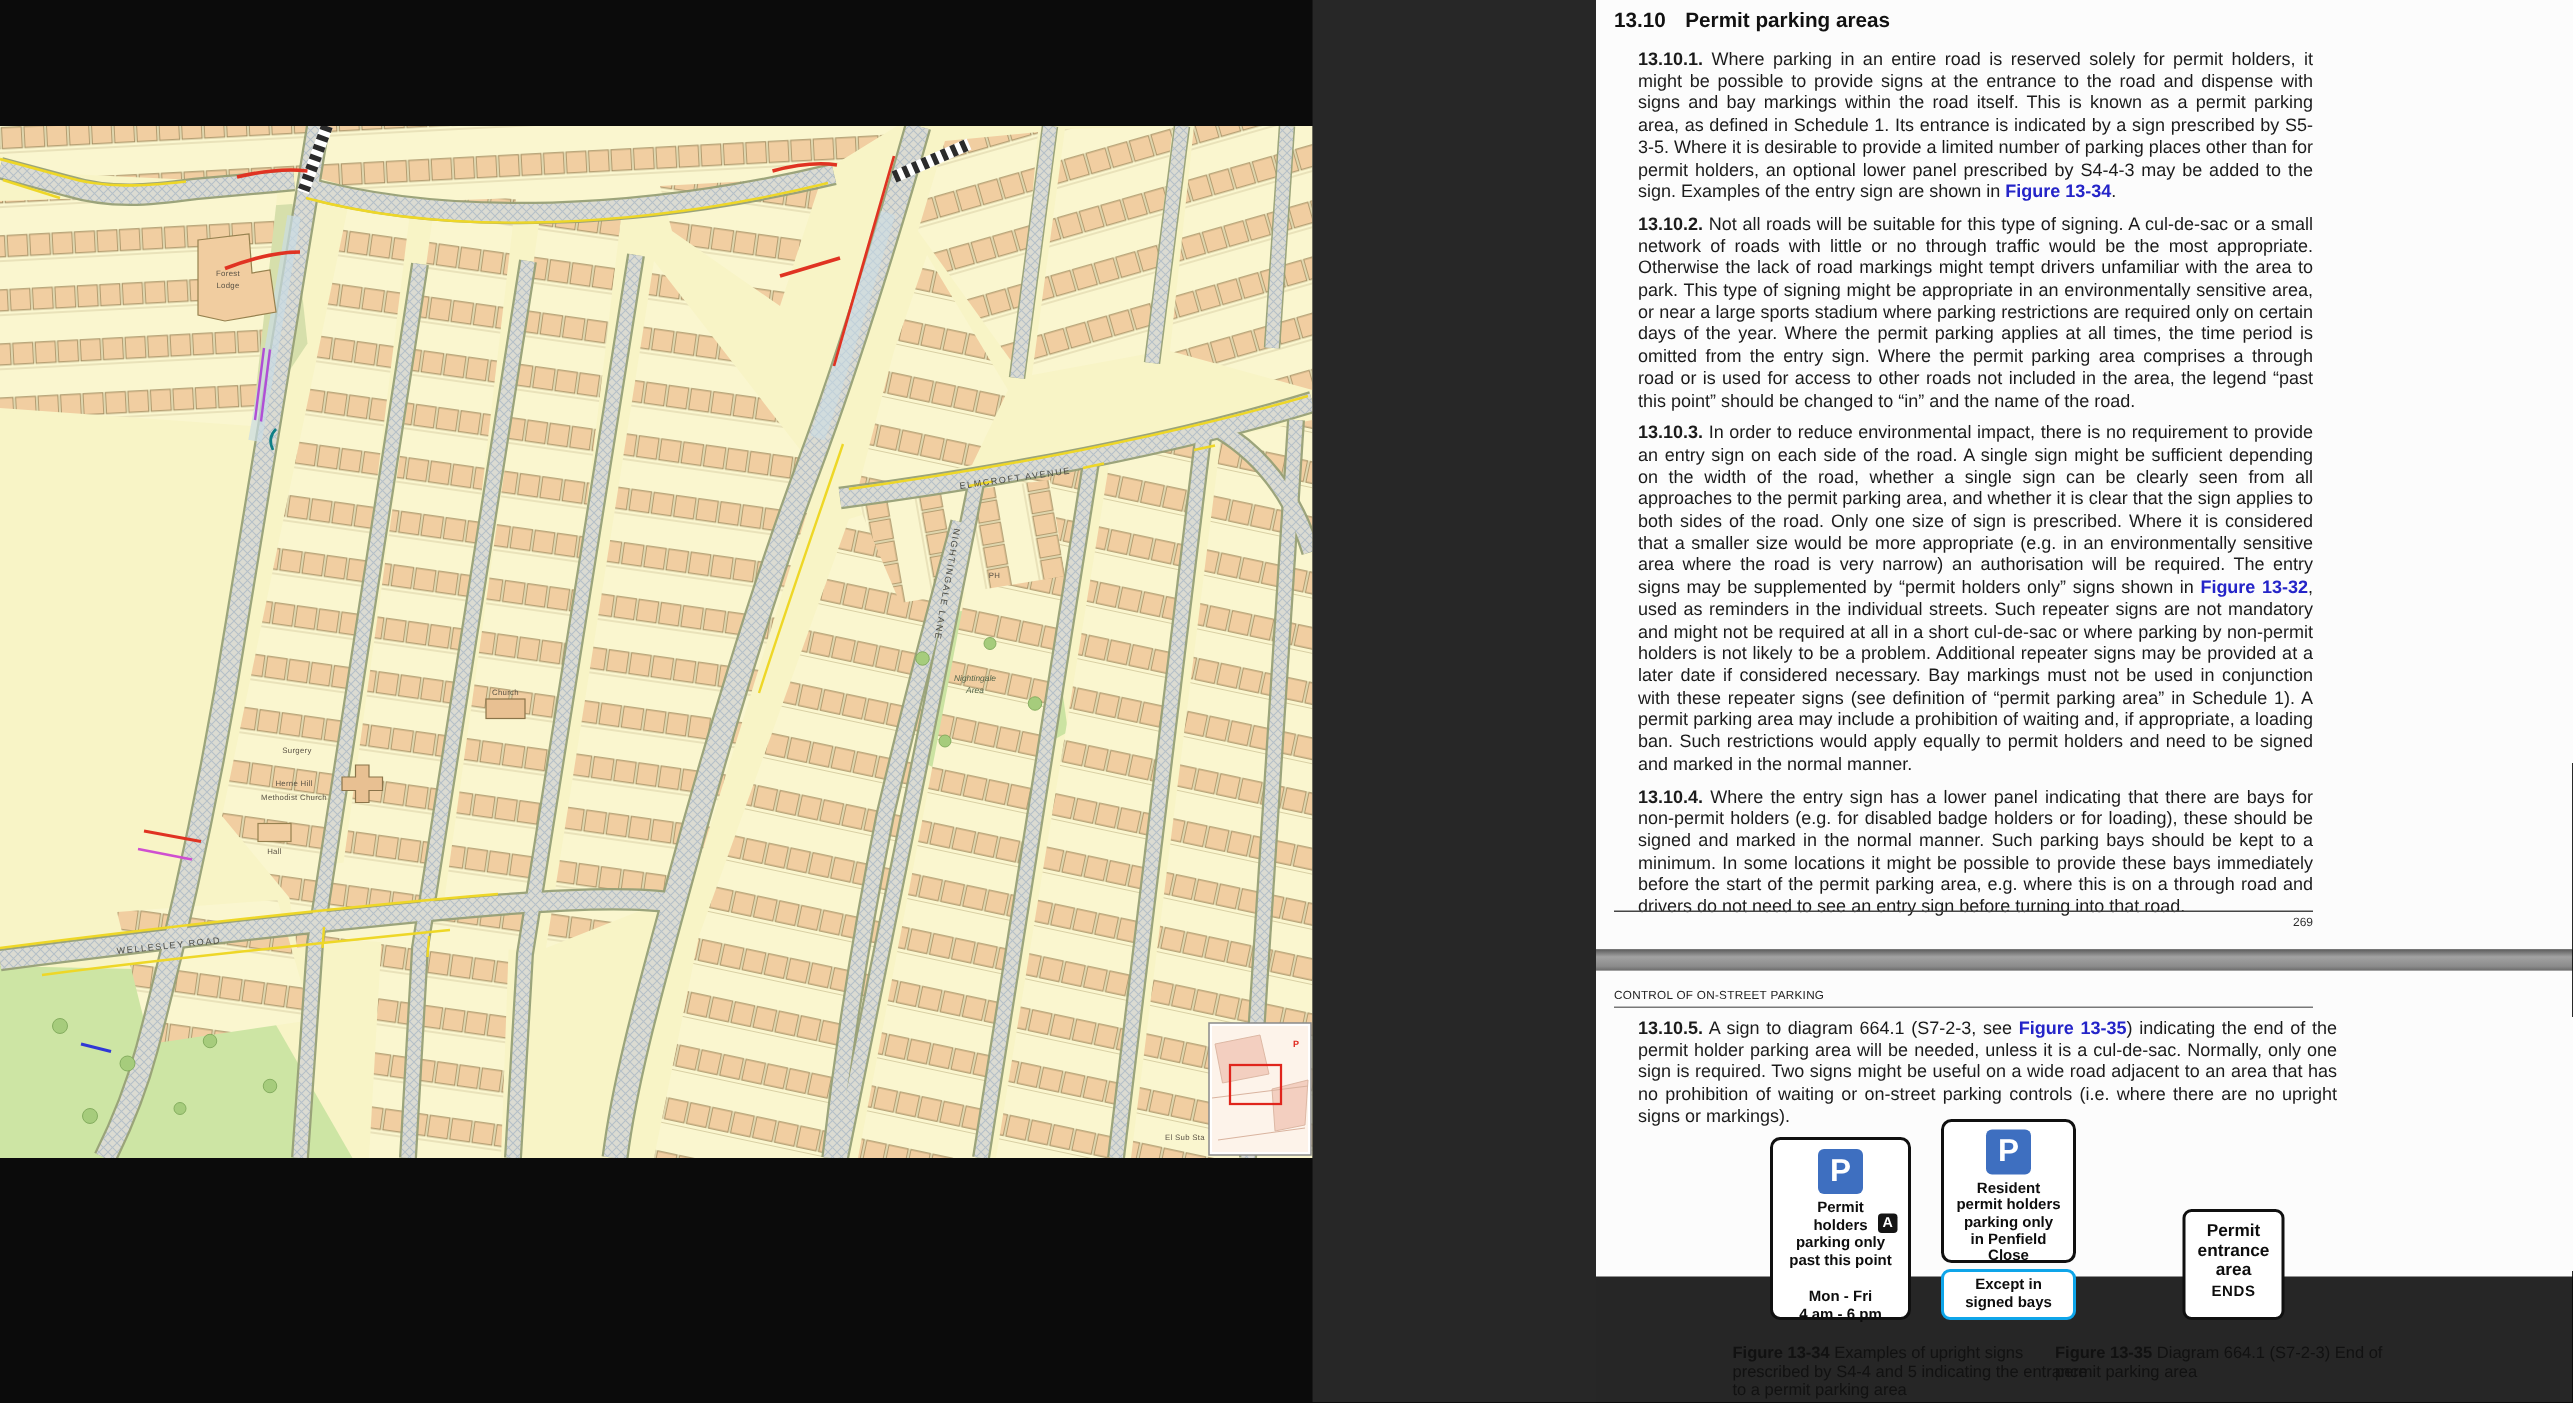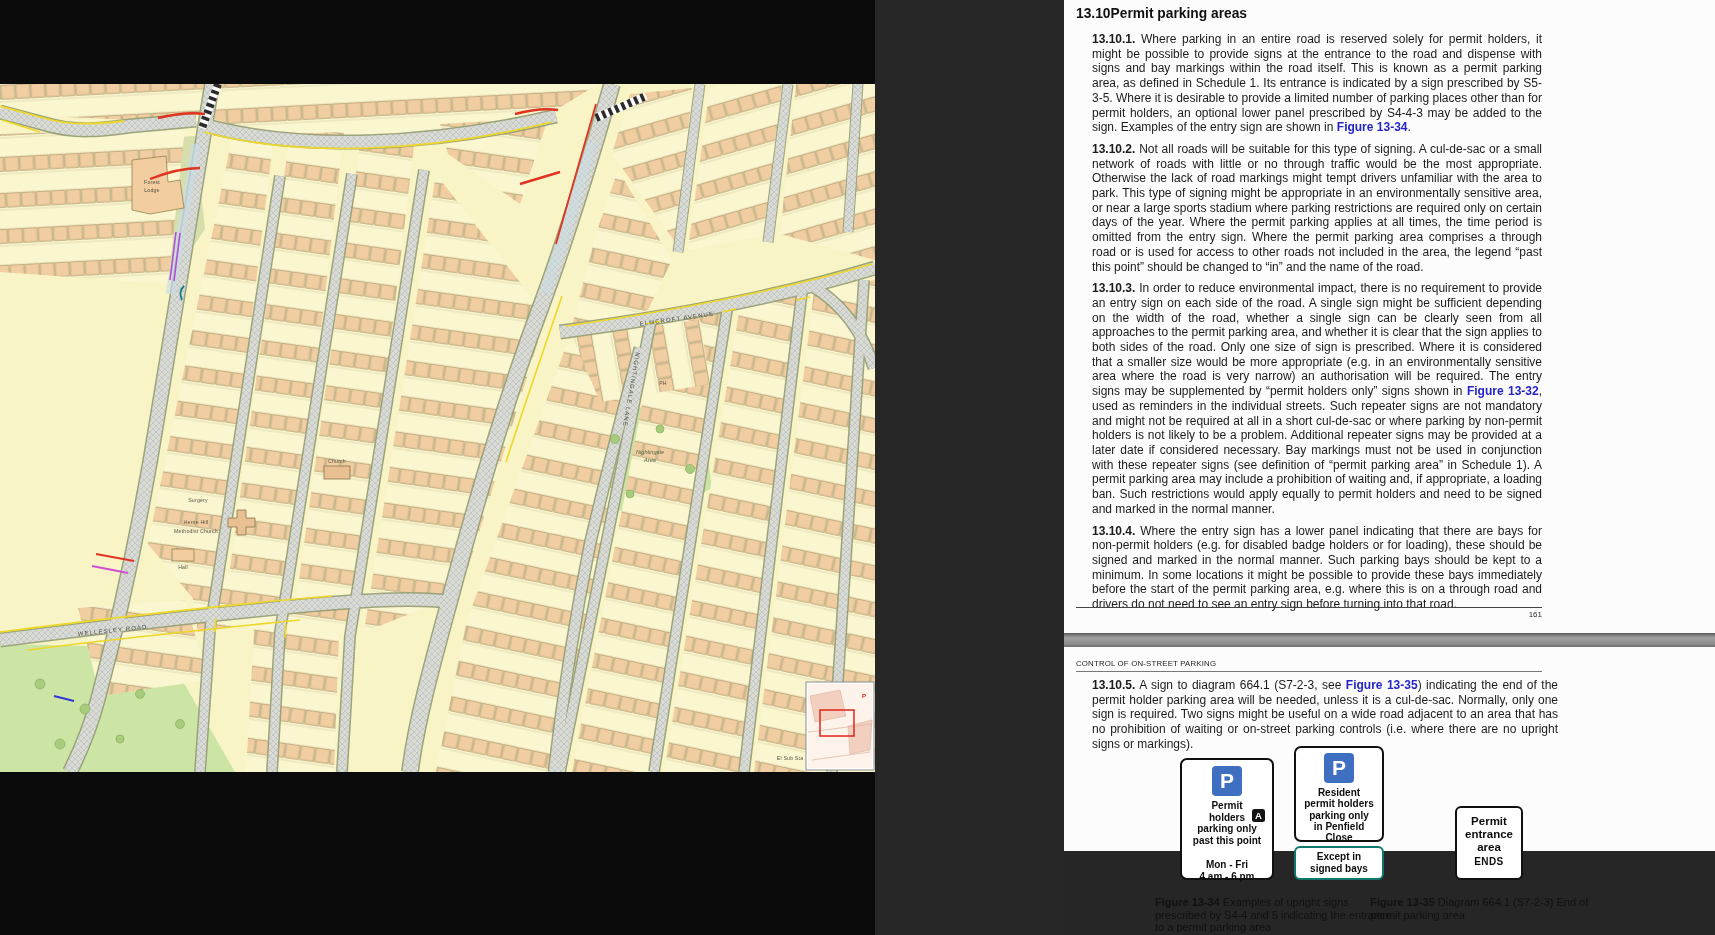--- a/index.html
+++ b/index.html
@@ -11,21 +11,21 @@
   .map-window svg{display:block;}
   
   .doc{position:absolute;left:1064px;top:0;width:651px;height:935px;background:#262626;}
   .page{position:absolute;left:0;width:651px;background:#fcfcfc;}
   .page1{top:0;height:633px;}
   .pagegap{position:absolute;top:633px;left:0;width:651px;height:14px;
            background:linear-gradient(180deg,#5c5c5c,#a2a2a2 35%,#8b8b8b 80%,#6c6c6c);}
   .page2{top:647px;height:204px;}
   .p1content{position:absolute;left:12px;top:6px;width:466px;}
   h1.head{font-size:13.8px;line-height:16px;margin:0 0 10px 0;color:#111;font-weight:700;}
-  h1.head .hnum{text-align:center;}
+  h1.head .hnum{margin-right:13px;text-align:center;}
   .para{font-size:12px;line-height:14.7px;text-align:justify;color:#1b1b1b;margin:0 0 7px 16px;}
   .b{font-weight:700;}
   .lnk{color:#2424c8;font-weight:700;cursor:pointer;}
   .rule{position:absolute;left:12px;top:607px;width:466px;border-top:1px solid #454545;}
   .pagenum{position:absolute;left:12px;top:610px;width:466px;text-align:right;
            font-size:8px;color:#2f2f2f;}
   .runhead{position:absolute;left:12px;top:12px;width:466px;font-size:7.8px;color:#222;
            letter-spacing:.2px;border-bottom:1.5px solid #787878;padding-bottom:3px;}
   .p5{position:absolute;left:12px;top:31px;width:466px;}
   
@@ -36,21 +36,21 @@
         color:#fff;font-size:21px;line-height:30px;font-weight:700;}
   .sign1{left:116px;top:111px;width:94px;height:122px;}
   .badgeA{position:absolute;right:7px;top:49px;width:13px;height:13px;background:#141414;
           color:#fff;border-radius:2.5px;font-size:9.5px;line-height:13px;font-weight:700;}
   .hours{margin-top:13px;}
   .sign2wrap{position:absolute;left:230px;top:99px;width:90px;}
   .sign2top{position:relative;box-sizing:border-box;width:90px;height:96px;background:#fff;
             border:2px solid #101010;border-radius:7px;text-align:center;font-weight:700;
             font-size:10px;line-height:11.3px;padding-top:3px;color:#0d0d0d;}
   .sign2panel{position:relative;box-sizing:border-box;width:90px;height:34px;margin-top:4px;
-              background:#fff;border:2px solid #0f766e;border-radius:6px;text-align:center;
+              background:#fff;border:2px solid #0ea5e9;border-radius:6px;text-align:center;
               font-weight:700;font-size:10px;line-height:11.5px;padding-top:3px;color:#0d0d0d;}
   .sign3{left:391px;top:159px;width:68px;height:74px;font-size:11.5px;line-height:13px;
          padding-top:7px;border-radius:6px;border-width:2.5px;}
   .ends{font-size:10px;letter-spacing:.4px;margin-top:1px;}
   .cap{position:absolute;top:249px;font-size:11px;line-height:12.5px;text-align:left;color:#111;}
   .cap1{left:91px;width:240px;}
   .cap2{left:306px;width:220px;}
   
   .mt{fill:#4e4e46;font-size:6px;letter-spacing:1.1px;}
   .mb{fill:#5a5244;font-size:5.2px;letter-spacing:.2px;}
@@ -253,21 +253,21 @@
       <div class="p1content">
         <h1 class="head">
           <span class="hnum">13.10</span><span>Permit parking areas</span>
         </h1>
         <p class="para"><span class="b">13.10.1.</span><span>  Where parking in an entire road is reserved solely for permit holders, it might be possible to provide signs at the entrance to the road and dispense with signs and bay markings within the road itself. This is known as a permit parking area, as defined in Schedule 1. Its entrance is indicated by a sign prescribed by S5-3-5. Where it is desirable to provide a limited number of parking places other than for permit holders, an optional lower panel prescribed by S4-4-3 may be added to the sign. Examples of the entry sign are shown in </span><span class="lnk">Figure 13-34</span><span>.</span></p>
         <p class="para"><span class="b">13.10.2.</span><span>  Not all roads will be suitable for this type of signing. A cul-de-sac or a small network of roads with little or no through traffic would be the most appropriate. Otherwise the lack of road markings might tempt drivers unfamiliar with the area to park. This type of signing might be appropriate in an environmentally sensitive area, or near a large sports stadium where parking restrictions are required only on certain days of the year. Where the permit parking applies at all times, the time period is omitted from the entry sign. Where the permit parking area comprises a through road or is used for access to other roads not included in the area, the legend “past this point” should be changed to “in” and the name of the road.</span></p>
         <p class="para"><span class="b">13.10.3.</span><span>  In order to reduce environmental impact, there is no requirement to provide an entry sign on each side of the road. A single sign might be sufficient depending on the width of the road, whether a single sign can be clearly seen from all approaches to the permit parking area, and whether it is clear that the sign applies to both sides of the road. Only one size of sign is prescribed. Where it is considered that a smaller size would be more appropriate (e.g. in an environmentally sensitive area where the road is very narrow) an authorisation will be required. The entry signs may be supplemented by “permit holders only” signs shown in </span><span class="lnk">Figure 13-32</span><span>, used as reminders in the individual streets. Such repeater signs are not mandatory and might not be required at all in a short cul-de-sac or where parking by non-permit holders is not likely to be a problem. Additional repeater signs may be provided at a later date if considered necessary. Bay markings must not be used in conjunction with these repeater signs (see definition of “permit parking area” in Schedule 1). A permit parking area may include a prohibition of waiting and, if appropriate, a loading ban. Such restrictions would apply equally to permit holders and need to be signed and marked in the normal manner.</span></p>
         <p class="para"><span class="b">13.10.4.</span><span>  Where the entry sign has a lower panel indicating that there are bays for non-permit holders (e.g. for disabled badge holders or for loading), these should be signed and marked in the normal manner. Such parking bays should be kept to a minimum. In some locations it might be possible to provide these bays immediately before the start of the permit parking area, e.g. where this is on a through road and drivers do not need to see an entry sign before turning into that road.</span></p>
       </div>
       <div class="rule"></div>
-      <div class="pagenum">161</div>
+      <div class="pagenum">269</div>
     </div>
 
     <div class="pagegap"></div>
 
     <div class="page page2">
       <div class="runhead">CONTROL OF ON-STREET PARKING</div>
       <p class="para p5"><span class="b">13.10.5.</span><span>  A sign to diagram 664.1 (S7-2-3, see </span><span class="lnk">Figure 13-35</span><span>) indicating the end of the permit holder parking area will be needed, unless it is a cul-de-sac. Normally, only one sign is required. Two signs might be useful on a wide road adjacent to an area that has no prohibition of waiting or on-street parking controls (i.e. where there are no upright signs or markings).</span></p>
 
       <div class="sign sign1">
         <div class="pbox">P</div>

